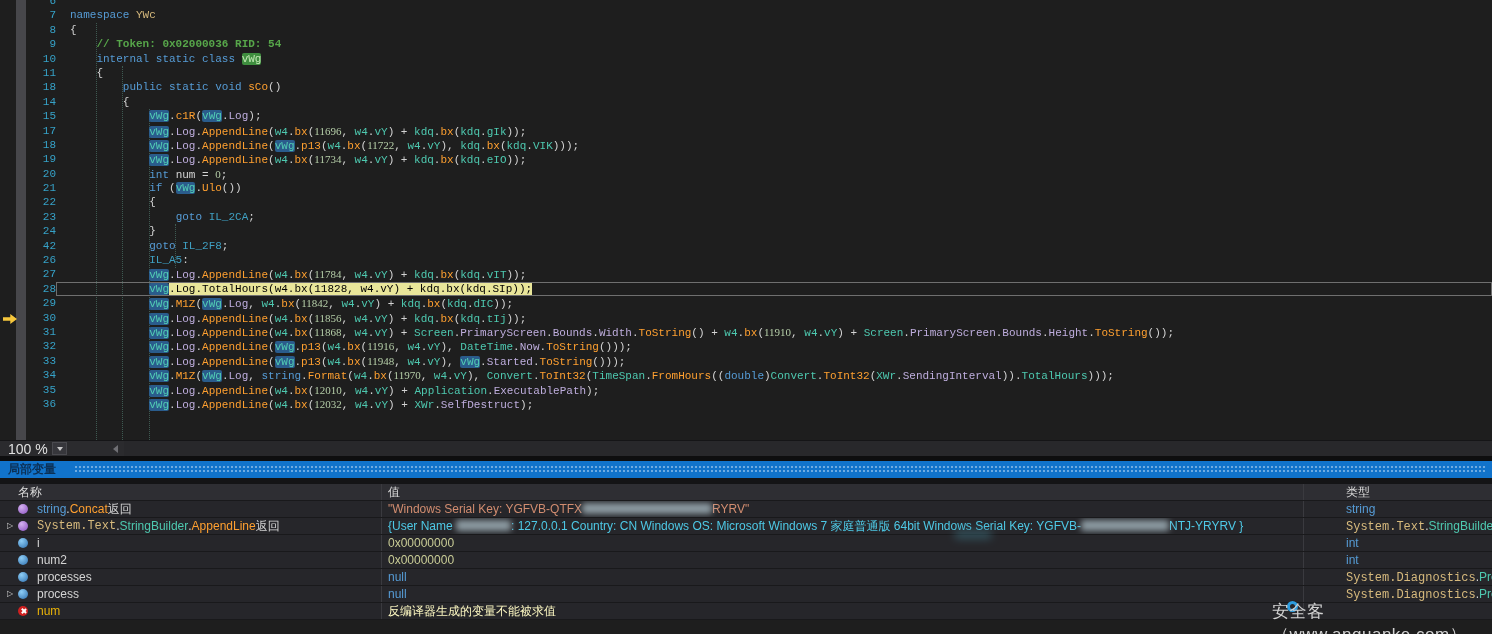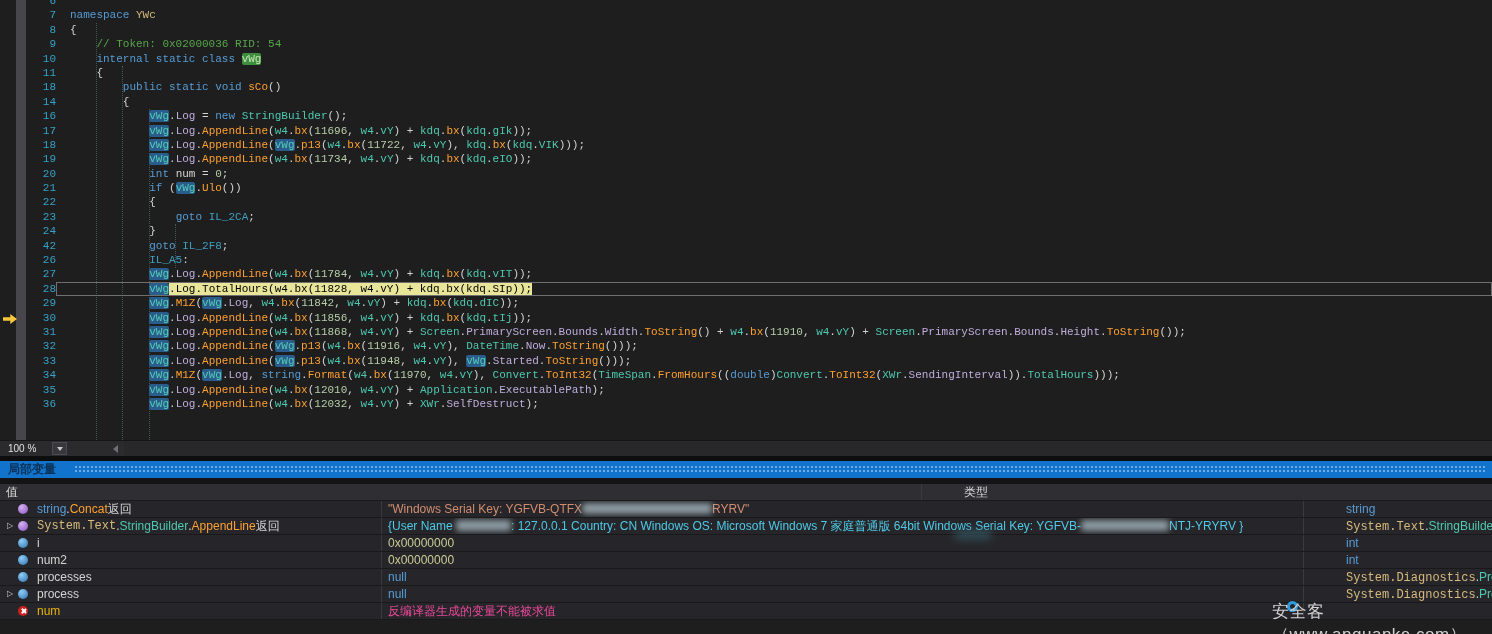--- a/index.html
+++ b/index.html
@@ -14,38 +14,38 @@
   .g1 { left:96px;  top:23px;  height:417px; }
   .g2 { left:122px; top:66px;  height:374px; }
   .g3 { left:149px; top:109px; height:331px; }
   .g4 { left:175px; top:224px; height:44px; }
   .lines { position:absolute; left:0; top:-6px; right:0; z-index:1; }
   .line { display:flex; height:14.4px; font:11px/14.4px "Liberation Mono", monospace; white-space:pre; }
   .ln { flex:0 0 56px; text-align:right; color:#36a2c8; }
   .code { flex:1; padding-left:14px; white-space:pre; color:#d4d4d4; }
   .cur-code { outline:1px solid #6f6f6f; outline-offset:-1px; }
   .tk-kw { color:#569cd6; }
-  .tk-cm { color:#57a64a; }
+  .tk-cm { color:#57a64a;font-weight:bold; }
   .tk-ty { color:#4ec9b0; }
   .tk-me { color:#ffa030; }
-  .tk-nu { color:#b5cea8; }
+  .tk-nu { color:#b5cea8;font-family:Liberation Serif, serif; }
   .tk-fl { color:#bfaede; }
   .tk-lb { color:#3fa0c2; }
   .tk-ns { color:#d7ba7d;font-family:Liberation Mono, monospace; }
   .tk-pl { color:#d4d4d4; }
   .tk-bx { background:#2a5c8c; color:#52cdb4; border-radius:2px; }
   .tk-bgx { background:#3f8e3f; color:#c2e8b4; border-radius:2px; }
   .tk-cur { background:#e9e69a; color:#000000; }
   .cur-arrow { position:absolute; left:3px; top:314px; width:14px; height:10px; background:#f6c73c; z-index:2;
     clip-path:polygon(0 32%, 52% 32%, 52% 0, 100% 50%, 52% 100%, 52% 68%, 0 68%); }
 
   
   .hbar { position:absolute; left:0; top:440px; width:1492px; height:16px; background:#2b2b2e;
           border-top:1px solid #151517; display:flex; align-items:center; }
-  .zoom-label { width:48px; padding-left:8px; font-size:10px; color:#e0e0e0; }
+  .zoom-label { width:48px; padding-left:8px; font-size:14px; color:#e0e0e0; }
   .zoom-dd { width:15px; height:13px; margin-left:4px; background:#37373c; border:1px solid #4a4a4f;
              display:flex; align-items:center; justify-content:center; }
   .dd-caret { width:0; height:0; border-left:3px solid transparent; border-right:3px solid transparent;
               border-top:4px solid #c8c8c8; }
   .scroll-left { width:0; height:0; margin-left:46px; border-top:4px solid transparent; border-bottom:4px solid transparent;
                  border-right:5px solid #6f6f74; }
   .scroll-track { flex:1; height:100%; background:#28282b; margin-left:6px; }
   .hbar-gap { position:absolute; left:0; top:456px; width:1492px; height:5px; background:#0e0e0f; }
 
   
@@ -62,21 +62,21 @@
   .c3 { flex:1; padding-left:6px; overflow:hidden; white-space:nowrap;margin-left:36px; }
   .hdr .c1 { padding-left:18px; }
   .exp { flex:0 0 16px; padding-left:7px; font-size:8px; color:#cfcfcf; font-family:"DejaVu Sans", sans-serif; }
   .vicon { flex:0 0 10px; width:10px; height:10px; border-radius:50%; margin-right:9px; margin-left:2px; position:relative; }
   .icon-method { background:radial-gradient(circle at 35% 30%, #d4b2ef, #8a4fc0); }
   .icon-local  { background:radial-gradient(circle at 35% 30%, #8ecdf5, #2e6fae); }
   .icon-error  { background:#cf2020; border-radius:50%; }
   .icon-error::before, .icon-error::after { content:""; position:absolute; left:4.5px; top:2px; width:1.6px; height:6px; background:#fff; }
   .icon-error::before { transform:rotate(45deg); } .icon-error::after { transform:rotate(-45deg); }
   .tk-str { color:#d28d70; } .tk-cy { color:#4ec9e6; } .tk-nuv { color:#c9cc96; }
-  .tk-err { color:#ec4899; } .tk-gray { color:#eab308; }
+  .tk-err { color:#fef9c3; } .tk-gray { color:#eab308; }
   .blur { display:inline-block; height:11px; background:#9fb0b8; filter:blur(3px); border-radius:2px;
           vertical-align:-1px; opacity:0.85; }
   .stray-blur { position:absolute; left:955px; top:69px; width:36px; height:9px; background:#3f7a8a;
                 filter:blur(4px); opacity:0.5; z-index:5; }
 
   
   .watermark { position:absolute; left:1272px; top:600px; z-index:20; font-size:17px; color:#d2d2d2; letter-spacing:0.5px; }
   .wm-ring { position:absolute; left:15px; top:1px; width:11px; height:11px; border:3px solid #2d9de0;
              border-radius:50%; z-index:0; }
   .wm-text { position:relative; z-index:1; }
@@ -94,21 +94,21 @@
     <div class="guide g4"></div>
     <div class="lines">
         <div class="line"><span class="ln">6</span><span class="code"></span></div>
         <div class="line"><span class="ln">7</span><span class="code"><span class="tk-kw">namespace </span><span class="tk-ns">YWc</span></span></div>
         <div class="line"><span class="ln">8</span><span class="code"><span class="tk-pl">{</span></span></div>
         <div class="line"><span class="ln">9</span><span class="code"><span class="tk-cm">    // Token: 0x02000036 RID: 54</span></span></div>
         <div class="line"><span class="ln">10</span><span class="code"><span class="tk-pl">    </span><span class="tk-kw">internal static class </span><span class="tk-bgx">vWg</span></span></div>
         <div class="line"><span class="ln">11</span><span class="code"><span class="tk-pl">    {</span></span></div>
         <div class="line"><span class="ln">18</span><span class="code"><span class="tk-pl">        </span><span class="tk-kw">public static void </span><span class="tk-me">sCo</span><span class="tk-pl">()</span></span></div>
         <div class="line"><span class="ln">14</span><span class="code"><span class="tk-pl">        {</span></span></div>
-        <div class="line"><span class="ln">16</span><span class="code"><span class="tk-pl">            </span><span class="tk-bx">vWg</span><span class="tk-pl">.</span><span class="tk-fl">Log</span><span class="tk-pl"> = </span><span class="tk-kw">new</span><span class="tk-pl"> </span><span class="tk-ty">StringBuilder</span><span class="tk-pl">();</span></span></div>
+        <div class="line"><span class="ln">15</span><span class="code"><span class="tk-pl">            </span><span class="tk-bx">vWg</span><span class="tk-pl">.</span><span class="tk-me">c1R</span><span class="tk-pl">(</span><span class="tk-bx">vWg</span><span class="tk-pl">.</span><span class="tk-fl">Log</span><span class="tk-pl">);</span></span></div>
         <div class="line"><span class="ln">17</span><span class="code"><span class="tk-pl">            </span><span class="tk-bx">vWg</span><span class="tk-pl">.</span><span class="tk-fl">Log</span><span class="tk-pl">.</span><span class="tk-me">AppendLine</span><span class="tk-pl">(</span><span class="tk-ty">w4</span><span class="tk-pl">.</span><span class="tk-me">bx</span><span class="tk-pl">(</span><span class="tk-nu">11696</span><span class="tk-pl">, </span><span class="tk-ty">w4</span><span class="tk-pl">.</span><span class="tk-ty">vY</span><span class="tk-pl">) + </span><span class="tk-ty">kdq</span><span class="tk-pl">.</span><span class="tk-me">bx</span><span class="tk-pl">(</span><span class="tk-ty">kdq</span><span class="tk-pl">.</span><span class="tk-ty">gIk</span><span class="tk-pl">));</span></span></div>
         <div class="line"><span class="ln">18</span><span class="code"><span class="tk-pl">            </span><span class="tk-bx">vWg</span><span class="tk-pl">.</span><span class="tk-fl">Log</span><span class="tk-pl">.</span><span class="tk-me">AppendLine</span><span class="tk-pl">(</span><span class="tk-bx">vWg</span><span class="tk-pl">.</span><span class="tk-me">p13</span><span class="tk-pl">(</span><span class="tk-ty">w4</span><span class="tk-pl">.</span><span class="tk-me">bx</span><span class="tk-pl">(</span><span class="tk-nu">11722</span><span class="tk-pl">, </span><span class="tk-ty">w4</span><span class="tk-pl">.</span><span class="tk-ty">vY</span><span class="tk-pl">), </span><span class="tk-ty">kdq</span><span class="tk-pl">.</span><span class="tk-me">bx</span><span class="tk-pl">(</span><span class="tk-ty">kdq</span><span class="tk-pl">.</span><span class="tk-ty">VIK</span><span class="tk-pl">)));</span></span></div>
         <div class="line"><span class="ln">19</span><span class="code"><span class="tk-pl">            </span><span class="tk-bx">vWg</span><span class="tk-pl">.</span><span class="tk-fl">Log</span><span class="tk-pl">.</span><span class="tk-me">AppendLine</span><span class="tk-pl">(</span><span class="tk-ty">w4</span><span class="tk-pl">.</span><span class="tk-me">bx</span><span class="tk-pl">(</span><span class="tk-nu">11734</span><span class="tk-pl">, </span><span class="tk-ty">w4</span><span class="tk-pl">.</span><span class="tk-ty">vY</span><span class="tk-pl">) + </span><span class="tk-ty">kdq</span><span class="tk-pl">.</span><span class="tk-me">bx</span><span class="tk-pl">(</span><span class="tk-ty">kdq</span><span class="tk-pl">.</span><span class="tk-ty">eIO</span><span class="tk-pl">));</span></span></div>
         <div class="line"><span class="ln">20</span><span class="code"><span class="tk-pl">            </span><span class="tk-kw">int</span><span class="tk-pl"> num = </span><span class="tk-nu">0</span><span class="tk-pl">;</span></span></div>
         <div class="line"><span class="ln">21</span><span class="code"><span class="tk-pl">            </span><span class="tk-kw">if</span><span class="tk-pl"> (</span><span class="tk-bx">vWg</span><span class="tk-pl">.</span><span class="tk-me">Ulo</span><span class="tk-pl">())</span></span></div>
         <div class="line"><span class="ln">22</span><span class="code"><span class="tk-pl">            {</span></span></div>
         <div class="line"><span class="ln">23</span><span class="code"><span class="tk-pl">                </span><span class="tk-kw">goto</span><span class="tk-pl"> </span><span class="tk-lb">IL_2CA</span><span class="tk-pl">;</span></span></div>
         <div class="line"><span class="ln">24</span><span class="code"><span class="tk-pl">            }</span></span></div>
         <div class="line"><span class="ln">42</span><span class="code"><span class="tk-pl">            </span><span class="tk-kw">goto</span><span class="tk-pl"> </span><span class="tk-lb">IL_2F8</span><span class="tk-pl">;</span></span></div>
         <div class="line"><span class="ln">26</span><span class="code"><span class="tk-pl">            </span><span class="tk-lb">IL_A5</span><span class="tk-pl">:</span></span></div>
@@ -136,20 +136,21 @@
   </div>
   <div class="hbar-gap"></div>
 
   <div class="locals">
     <div class="locals-title">
       <span class="locals-title-label">局部变量</span>
       <div class="locals-title-dots"></div>
     </div>
     <div class="title-gap"></div>
     <div class="lrow hdr">
+      <div class="c1">名称</div>
       <div class="c2">值</div>
       <div class="c3">类型</div>
     </div>
     <div id="locals-rows">
         <div class="lrow">
           <div class="c1">
             <span class="exp"></span>
             <span class="vicon icon-method"></span>
             <span class="tk-kw">string</span>
             <span class="tk-pl">.</span>

